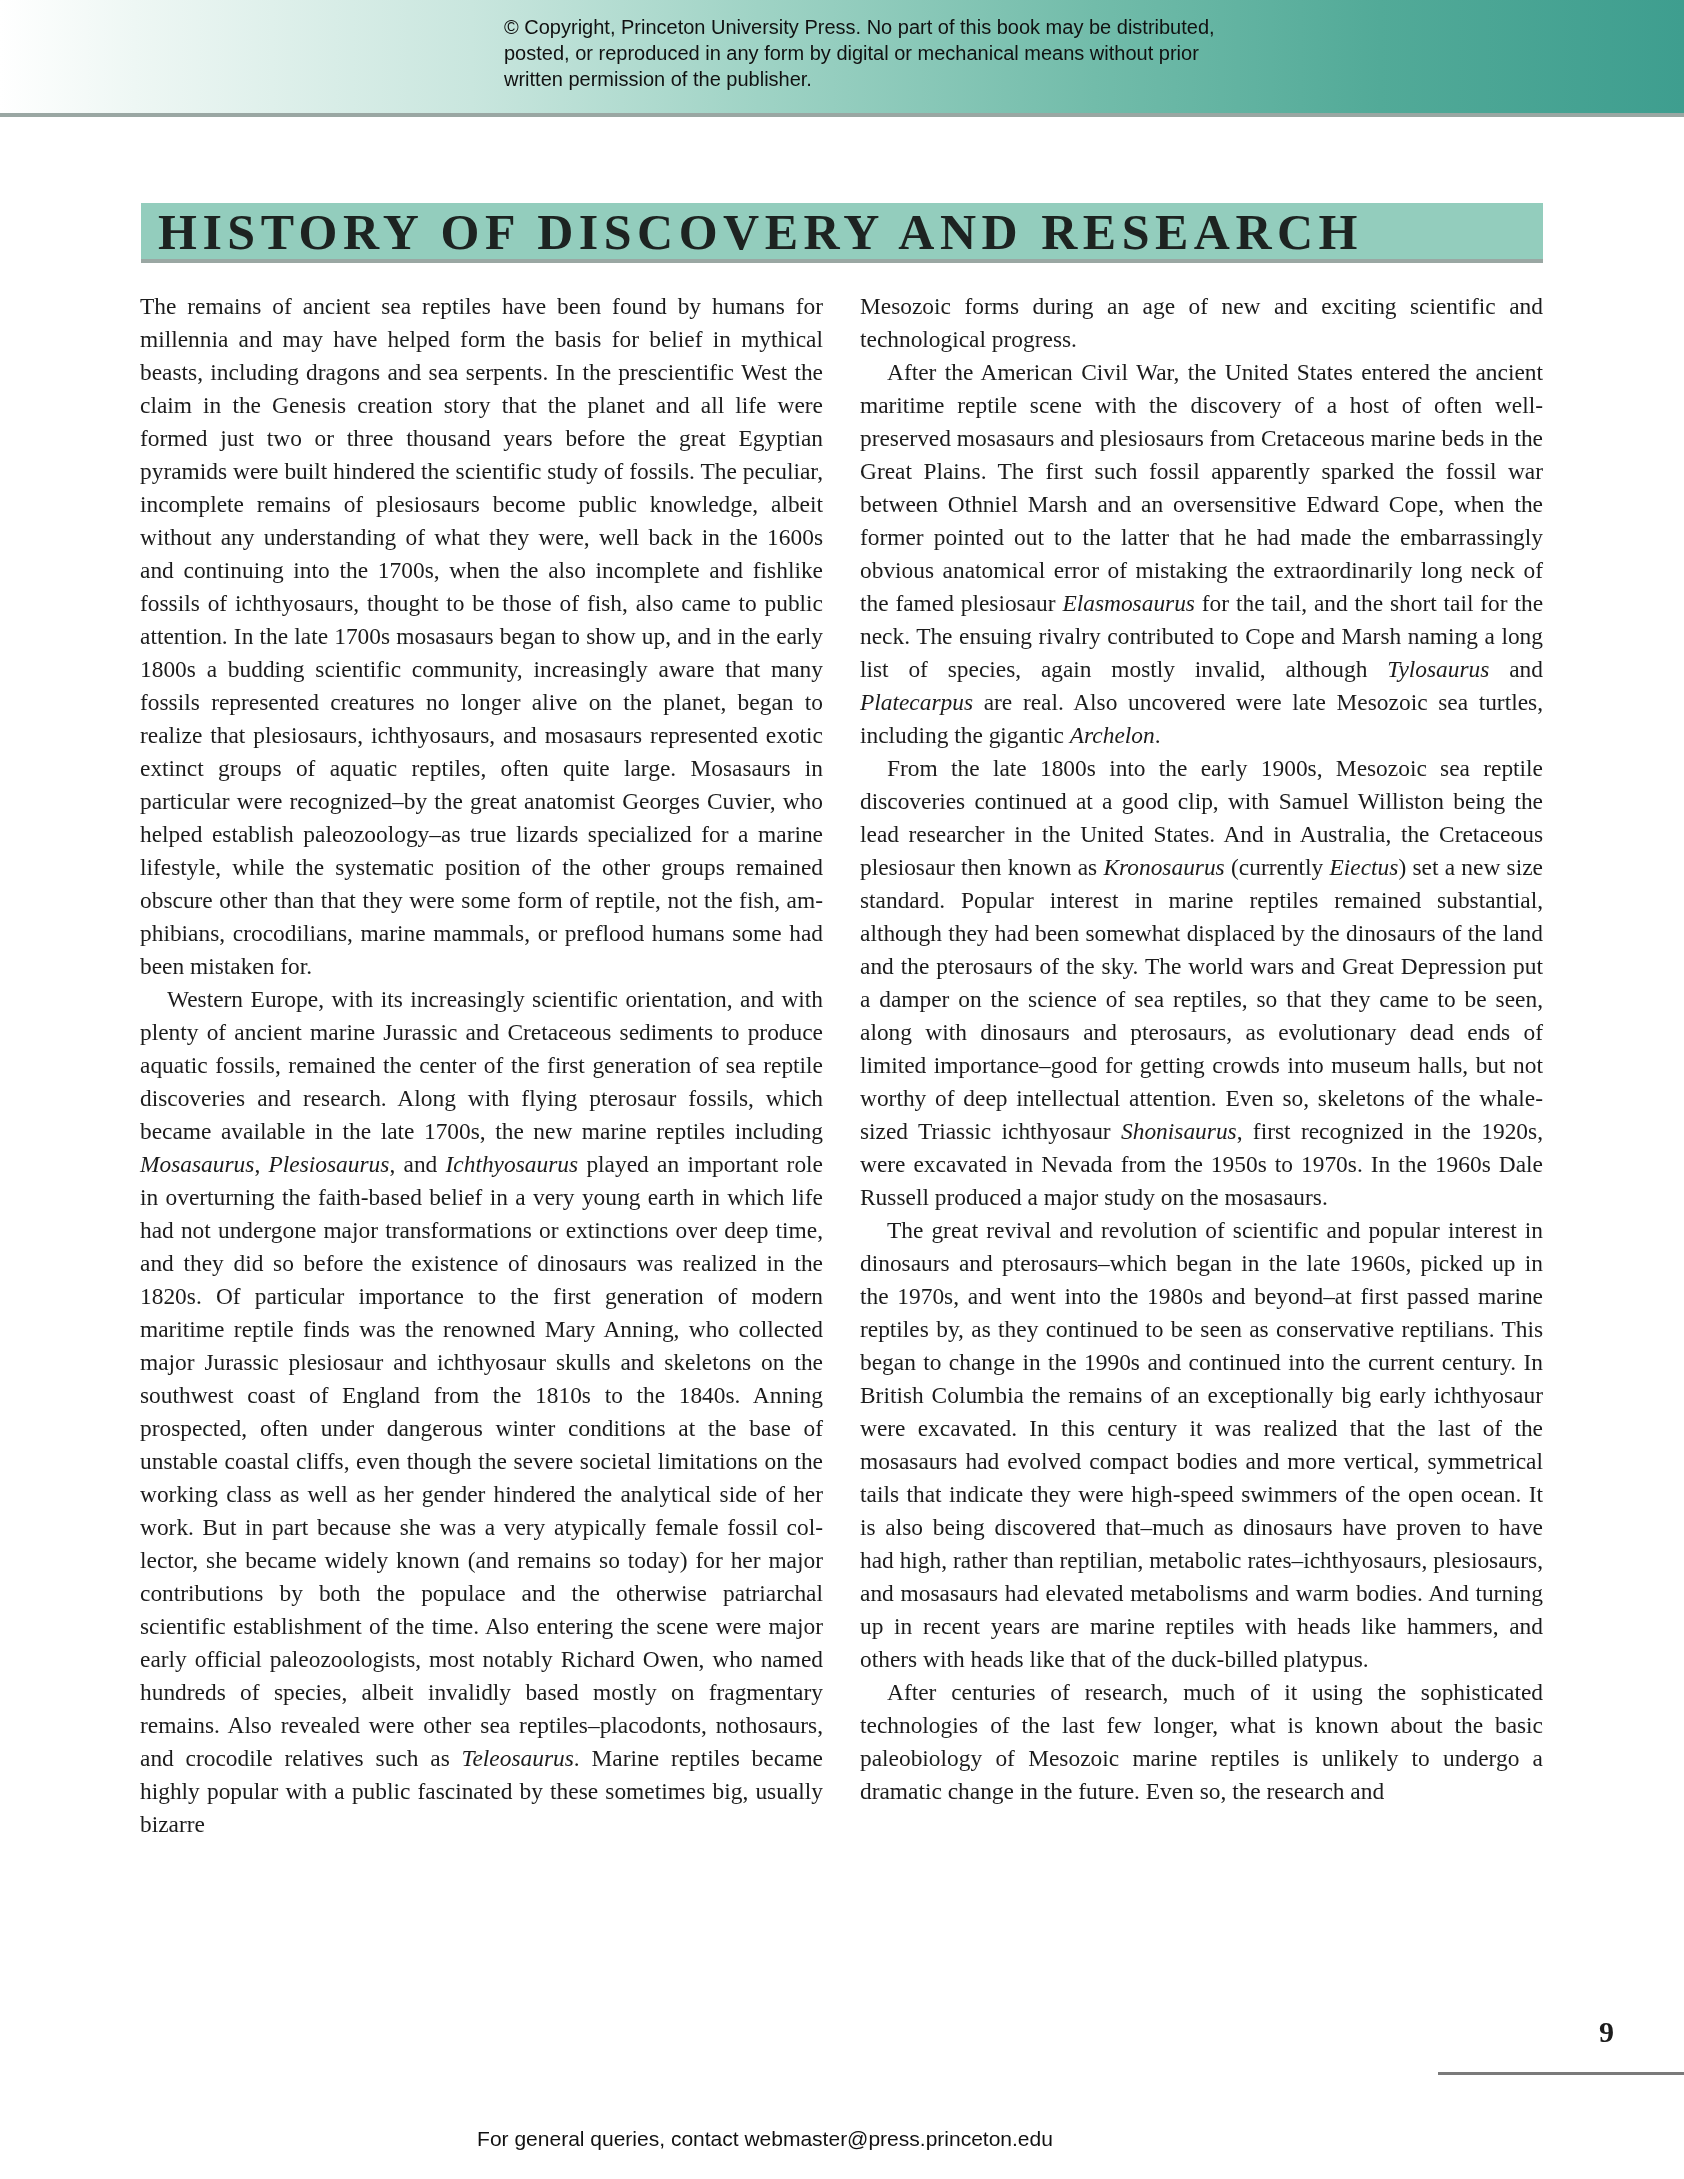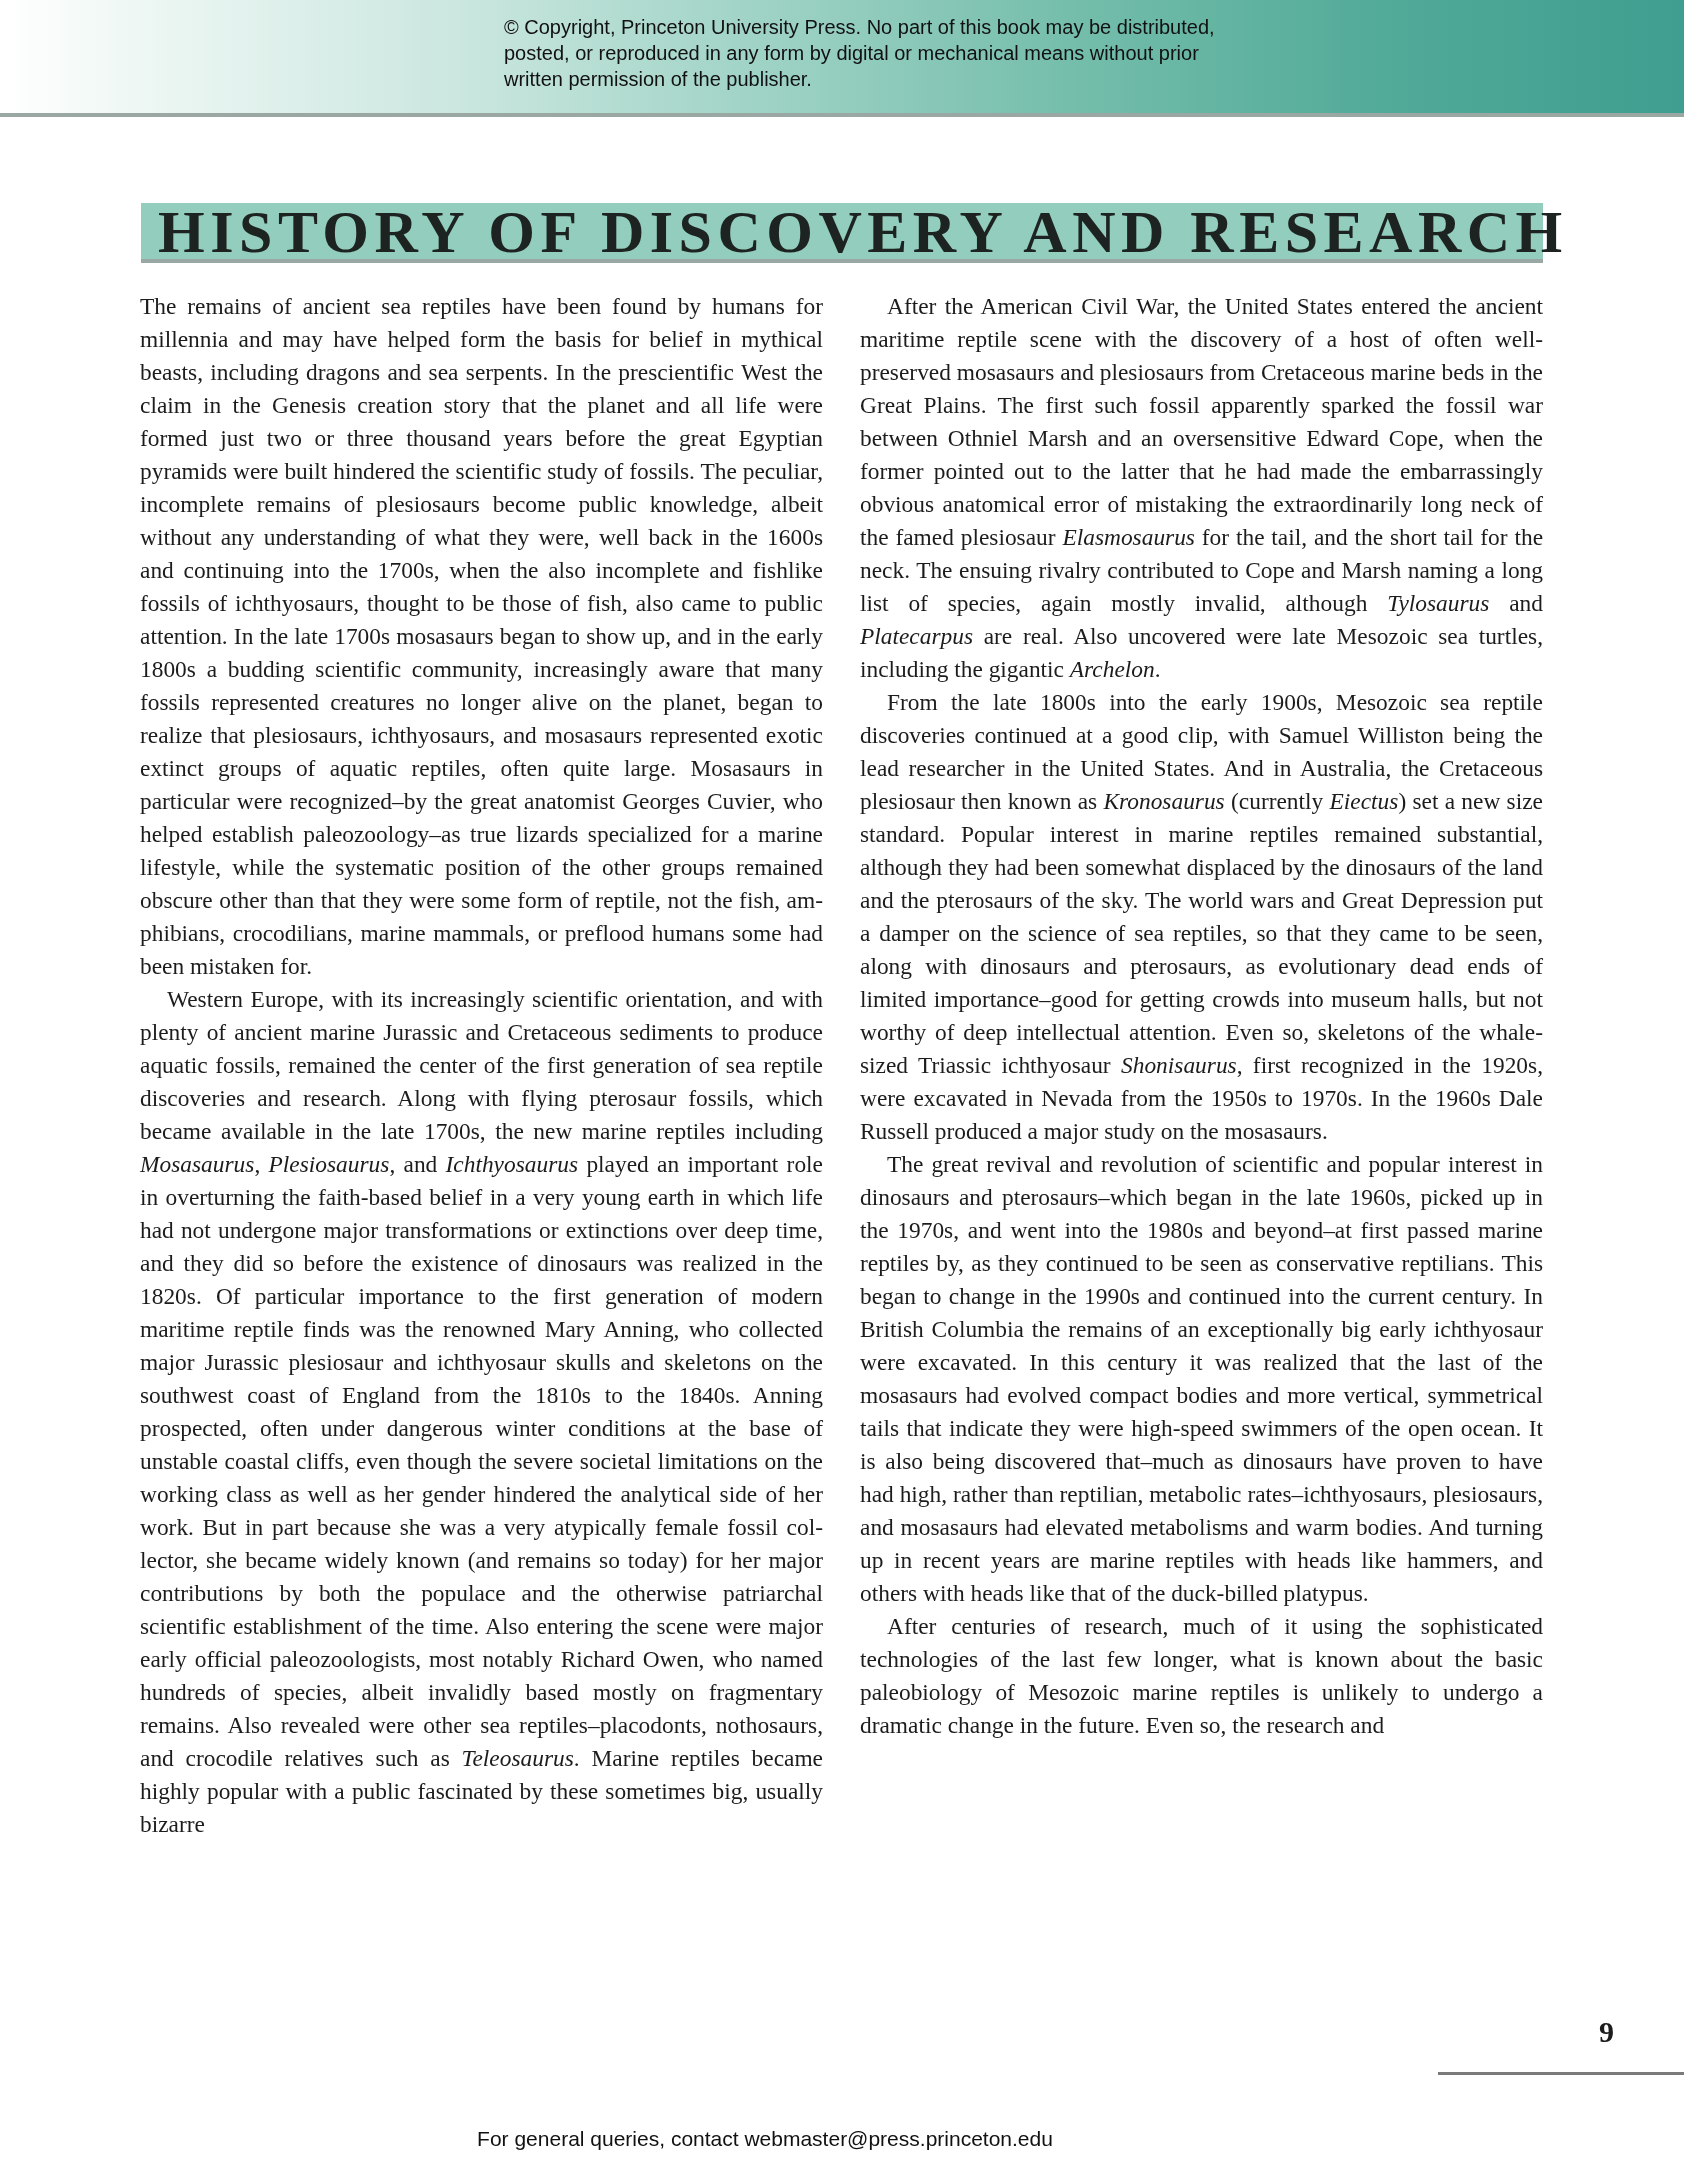--- a/index.html
+++ b/index.html
@@ -22,21 +22,21 @@
   .heading-bar {
     position: absolute; left: 141px; top: 203px; width: 1402px; height: 56px;
     background: #93cdbd;
     border-bottom: 4px solid #9aa7a3;
     box-sizing: content-box;
   }
   .heading {
     position: absolute; left: 158px; top: 203px; width: 1386px; height: 40px;
     margin: 0;
     font-family: "Liberation Serif", serif; font-weight: bold;
-    font-size: 60px; line-height: 59px; letter-spacing: 5.5px;
+    font-size: 50px; line-height: 59px; letter-spacing: 5.5px;
     color: #1d2321; white-space: nowrap;
   }
 
   .col {
     position: absolute; top: 290px;
     font-family: "Liberation Serif", serif; font-size: 23.4px; line-height: 33px;
     color: #1c1c1c; text-align: justify; hyphens: manual;
   }
   .col-left { left: 140px; width: 683px; }
   .col-right { left: 860px; width: 683px; }
@@ -70,20 +70,23 @@
 <div class="col col-left">
   <p class="no-indent">
     <span>The remains of ancient sea reptiles have been found by humans for millennia and may have helped form the basis for belief in mythical beasts, including dragons and sea serpents. In the prescientific West the claim in the Genesis creation story that the planet and all life were formed just two or three thousand years before the great Egyptian pyramids were built hindered the scientific study of fossils. The peculiar, incomplete remains of plesiosaurs become public knowledge, albeit without any under­standing of what they were, well back in the 1600s and continu­ing into the 1700s, when the also incomplete and fishlike fossils of ichthyosaurs, thought to be those of fish, also came to public attention. In the late 1700s mosasaurs began to show up, and in the early 1800s a budding scientific community, increasingly aware that many fossils represented creatures no longer alive on the planet, began to realize that plesiosaurs, ichthyosaurs, and mosasaurs represented exotic extinct groups of aquatic reptiles, often quite large. Mosasaurs in particular were recognized–by the great anatomist Georges Cuvier, who helped establish paleo­zoology–as true lizards specialized for a marine lifestyle, while the systematic position of the other groups remained obscure other than that they were some form of reptile, not the fish, am­phibians, crocodilians, marine mammals, or preflood humans some had been mistaken for.</span>
   </p>
   <p>
     <span>Western Europe, with its increasingly scientific orientation, and with plenty of ancient marine Jurassic and Cretaceous sedi­ments to produce aquatic fossils, remained the center of the first generation of sea reptile discoveries and research. Along with flying pterosaur fossils, which became available in the late 1700s, the new marine reptiles including </span><i>Mosasaurus</i><span>, </span><i>Plesiosau­rus</i><span>, and </span><i>Ichthyosaurus</i><span> played an important role in overturning the faith-based belief in a very young earth in which life had not undergone major transformations or extinctions over deep time, and they did so before the existence of dinosaurs was realized in the 1820s. Of particular importance to the first generation of modern maritime reptile finds was the renowned Mary An­ning, who collected major Jurassic plesiosaur and ichthyosaur skulls and skeletons on the southwest coast of England from the 1810s to the 1840s. Anning prospected, often under dan­gerous winter conditions at the base of unstable coastal cliffs, even though the severe societal limitations on the working class as well as her gender hindered the analytical side of her work. But in part because she was a very atypically female fossil col­lector, she became widely known (and remains so today) for her major contributions by both the populace and the otherwise patriarchal scientific establishment of the time. Also entering the scene were major early official paleozoologists, most notably Richard Owen, who named hundreds of species, albeit inval­idly based mostly on fragmentary remains. Also revealed were other sea reptiles–placodonts, nothosaurs, and crocodile rela­tives such as </span><i>Teleosaurus</i><span>. Marine reptiles became highly popular with a public fascinated by these sometimes big, usually bizarre</span>
   </p>
 </div>
 
 <div class="col col-right">
+  <p class="cont">
+    <span>Mesozoic forms during an age of new and exciting scientific and technological progress.</span>
+  </p>
   <p>
     <span>After the American Civil War, the United States entered the ancient maritime reptile scene with the discovery of a host of often well-preserved mosasaurs and plesiosaurs from Cretaceous marine beds in the Great Plains. The first such fossil apparently sparked the fossil war between Othniel Marsh and an oversensi­tive Edward Cope, when the former pointed out to the latter that he had made the embarrassingly obvious anatomical error of mistaking the extraordinarily long neck of the famed plesio­saur </span><i>Elasmosaurus</i><span> for the tail, and the short tail for the neck. The ensuing rivalry contributed to Cope and Marsh naming a long list of species, again mostly invalid, although </span><i>Tylosaurus</i><span> and </span><i>Platecarpus</i><span> are real. Also uncovered were late Mesozoic sea turtles, including the gigantic </span><i>Archelon</i><span>.</span>
   </p>
   <p>
     <span>From the late 1800s into the early 1900s, Mesozoic sea rep­tile discoveries continued at a good clip, with Samuel Williston being the lead researcher in the United States. And in Australia, the Cretaceous plesiosaur then known as </span><i>Kronosaurus</i><span> (currently </span><i>Eiectus</i><span>) set a new size standard. Popular interest in marine rep­tiles remained substantial, although they had been somewhat displaced by the dinosaurs of the land and the pterosaurs of the sky. The world wars and Great Depression put a damper on the science of sea reptiles, so that they came to be seen, along with dinosaurs and pterosaurs, as evolutionary dead ends of limited importance–good for getting crowds into museum halls, but not worthy of deep intellectual attention. Even so, skeletons of the whale-sized Triassic ichthyosaur </span><i>Shonisaurus</i><span>, first recognized in the 1920s, were excavated in Nevada from the 1950s to 1970s. In the 1960s Dale Russell produced a major study on the mosasaurs.</span>
   </p>
   <p>
     <span>The great revival and revolution of scientific and popular interest in dinosaurs and pterosaurs–which began in the late 1960s, picked up in the 1970s, and went into the 1980s and beyond–at first passed marine reptiles by, as they continued to be seen as conservative reptilians. This began to change in the 1990s and continued into the current century. In British Columbia the remains of an exceptionally big early ichthyosaur were excavated. In this century it was realized that the last of the mosasaurs had evolved compact bodies and more vertical, sym­metrical tails that indicate they were high-speed swimmers of the open ocean. It is also being discovered that–much as dinosaurs have proven to have had high, rather than reptilian, metabolic rates–ichthyosaurs, plesiosaurs, and mosasaurs had elevated me­tabolisms and warm bodies. And turning up in recent years are marine reptiles with heads like hammers, and others with heads like that of the duck-billed platypus.</span>
   </p>
   <p>

